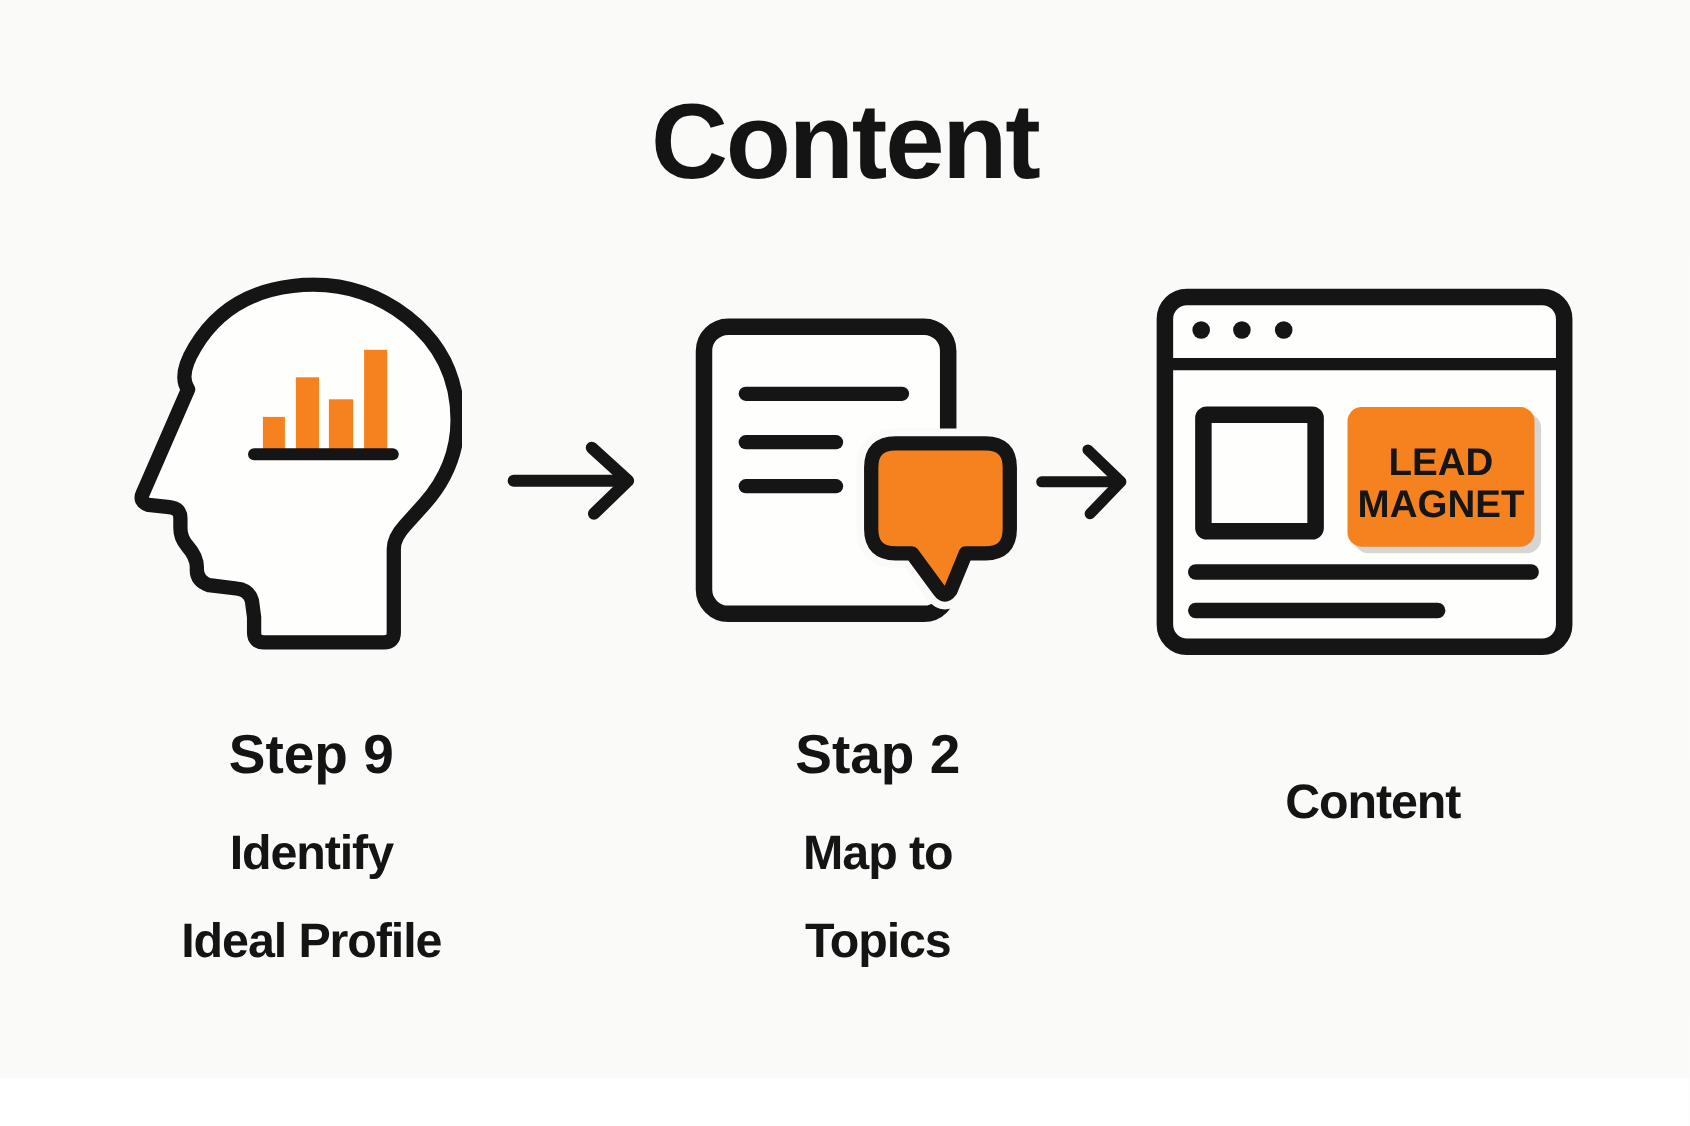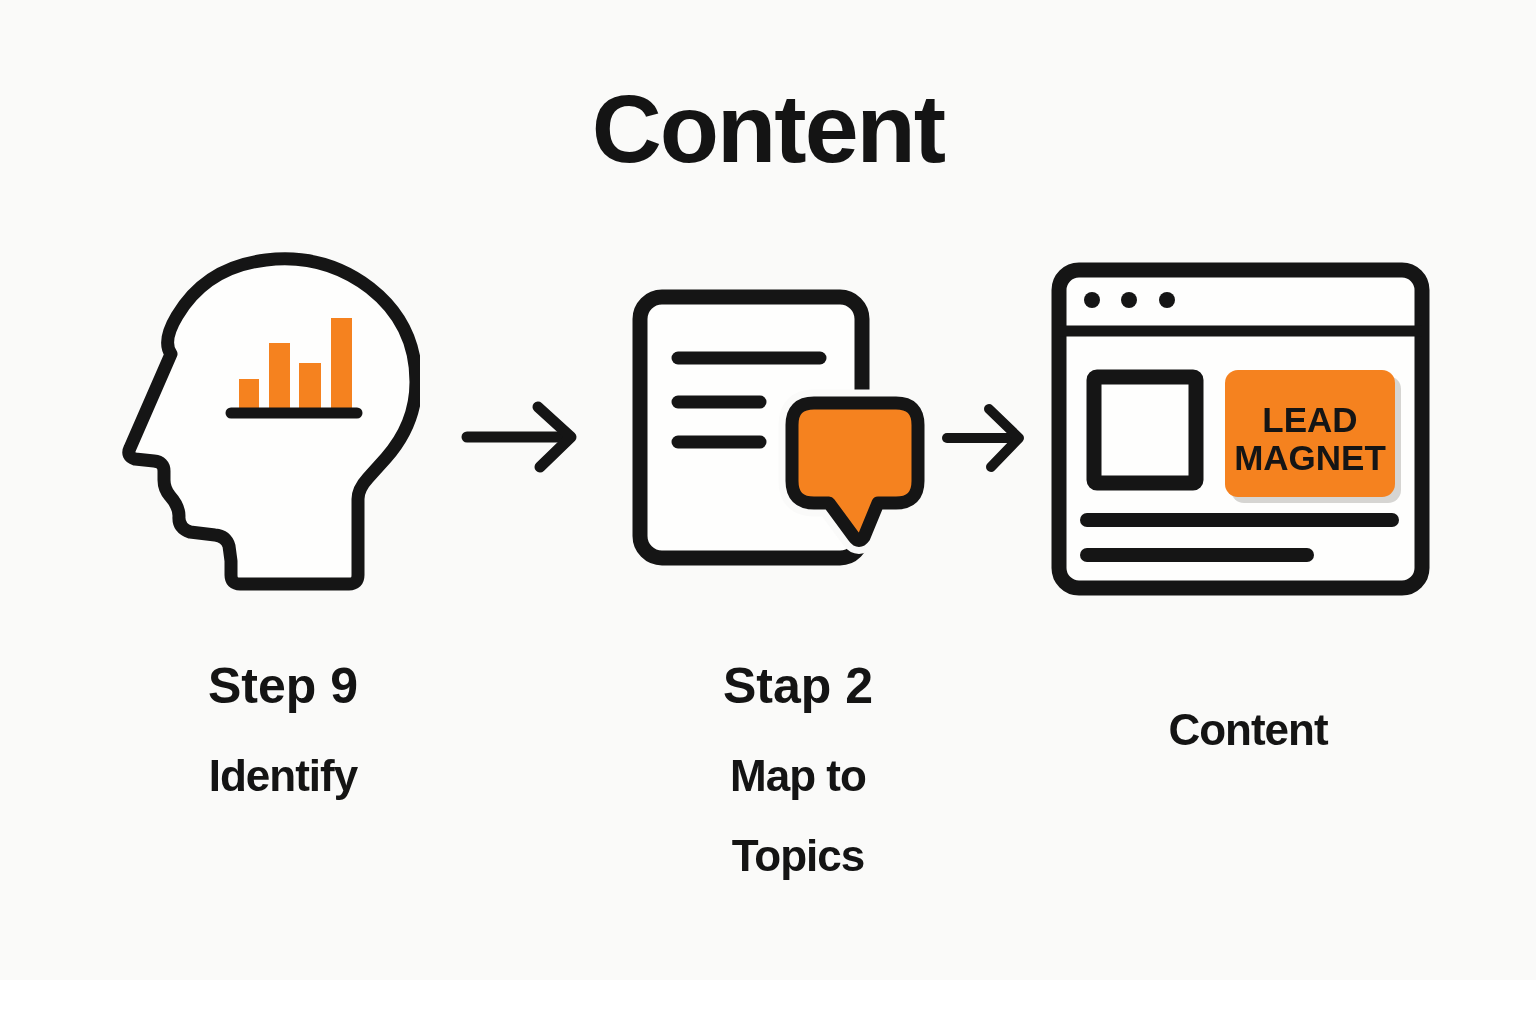--- a/index.html
+++ b/index.html
@@ -104,20 +104,21 @@
     <g class="ink-stroke" stroke-width="14" stroke-linecap="round">
       <line x1="37" y1="265" x2="342" y2="265"></line>
       <line x1="37" y1="300" x2="257" y2="300"></line>
     </g>
   </svg>
 
   <div class="step-text" style="left:283px;top:661px;">
     <div class="step-label">Step 9</div>
     <div class="step-name">
       <span>Identify</span>
+      <span>Ideal Profile</span>
     </div>
   </div>
 
   <div class="step-text" style="left:770px;top:661px;margin-left:28px;">
     <div class="step-label">Stap 2</div>
     <div class="step-name">
       <span>Map to</span>
       <span>Topics</span>
     </div>
   </div>

